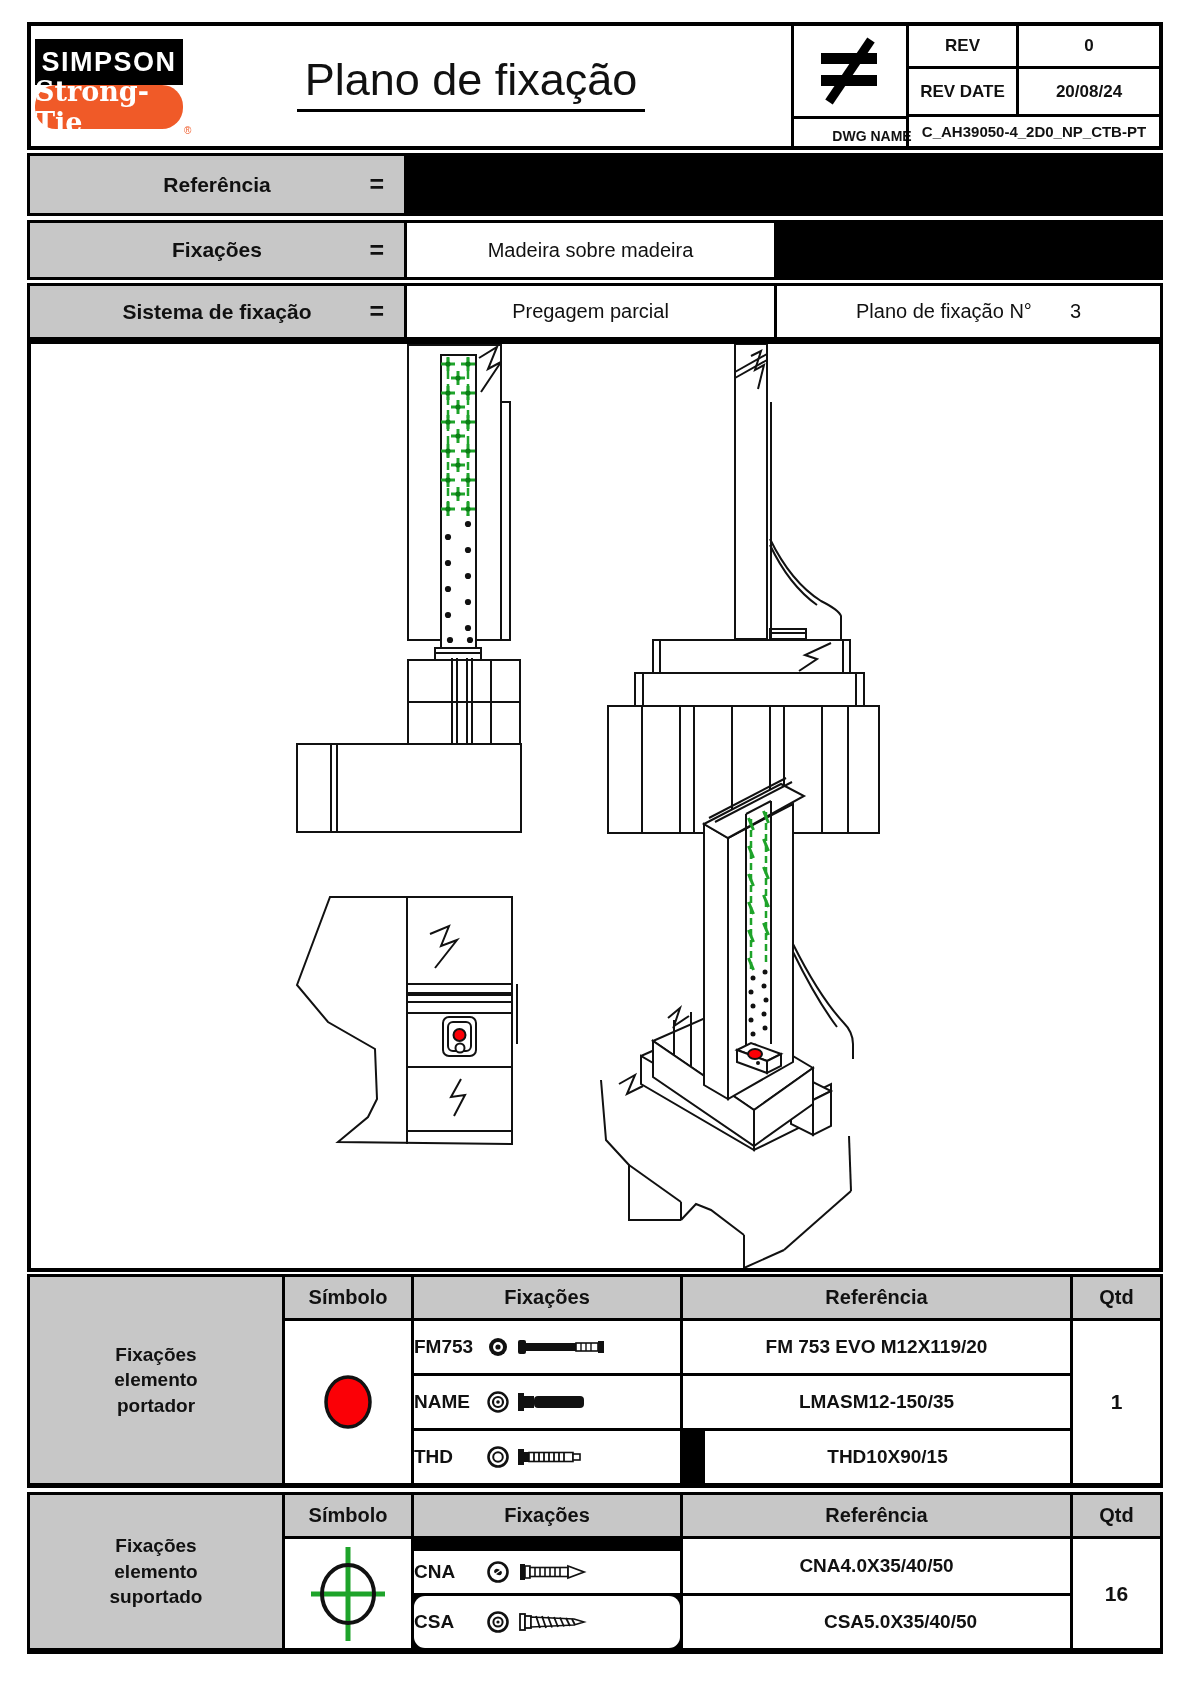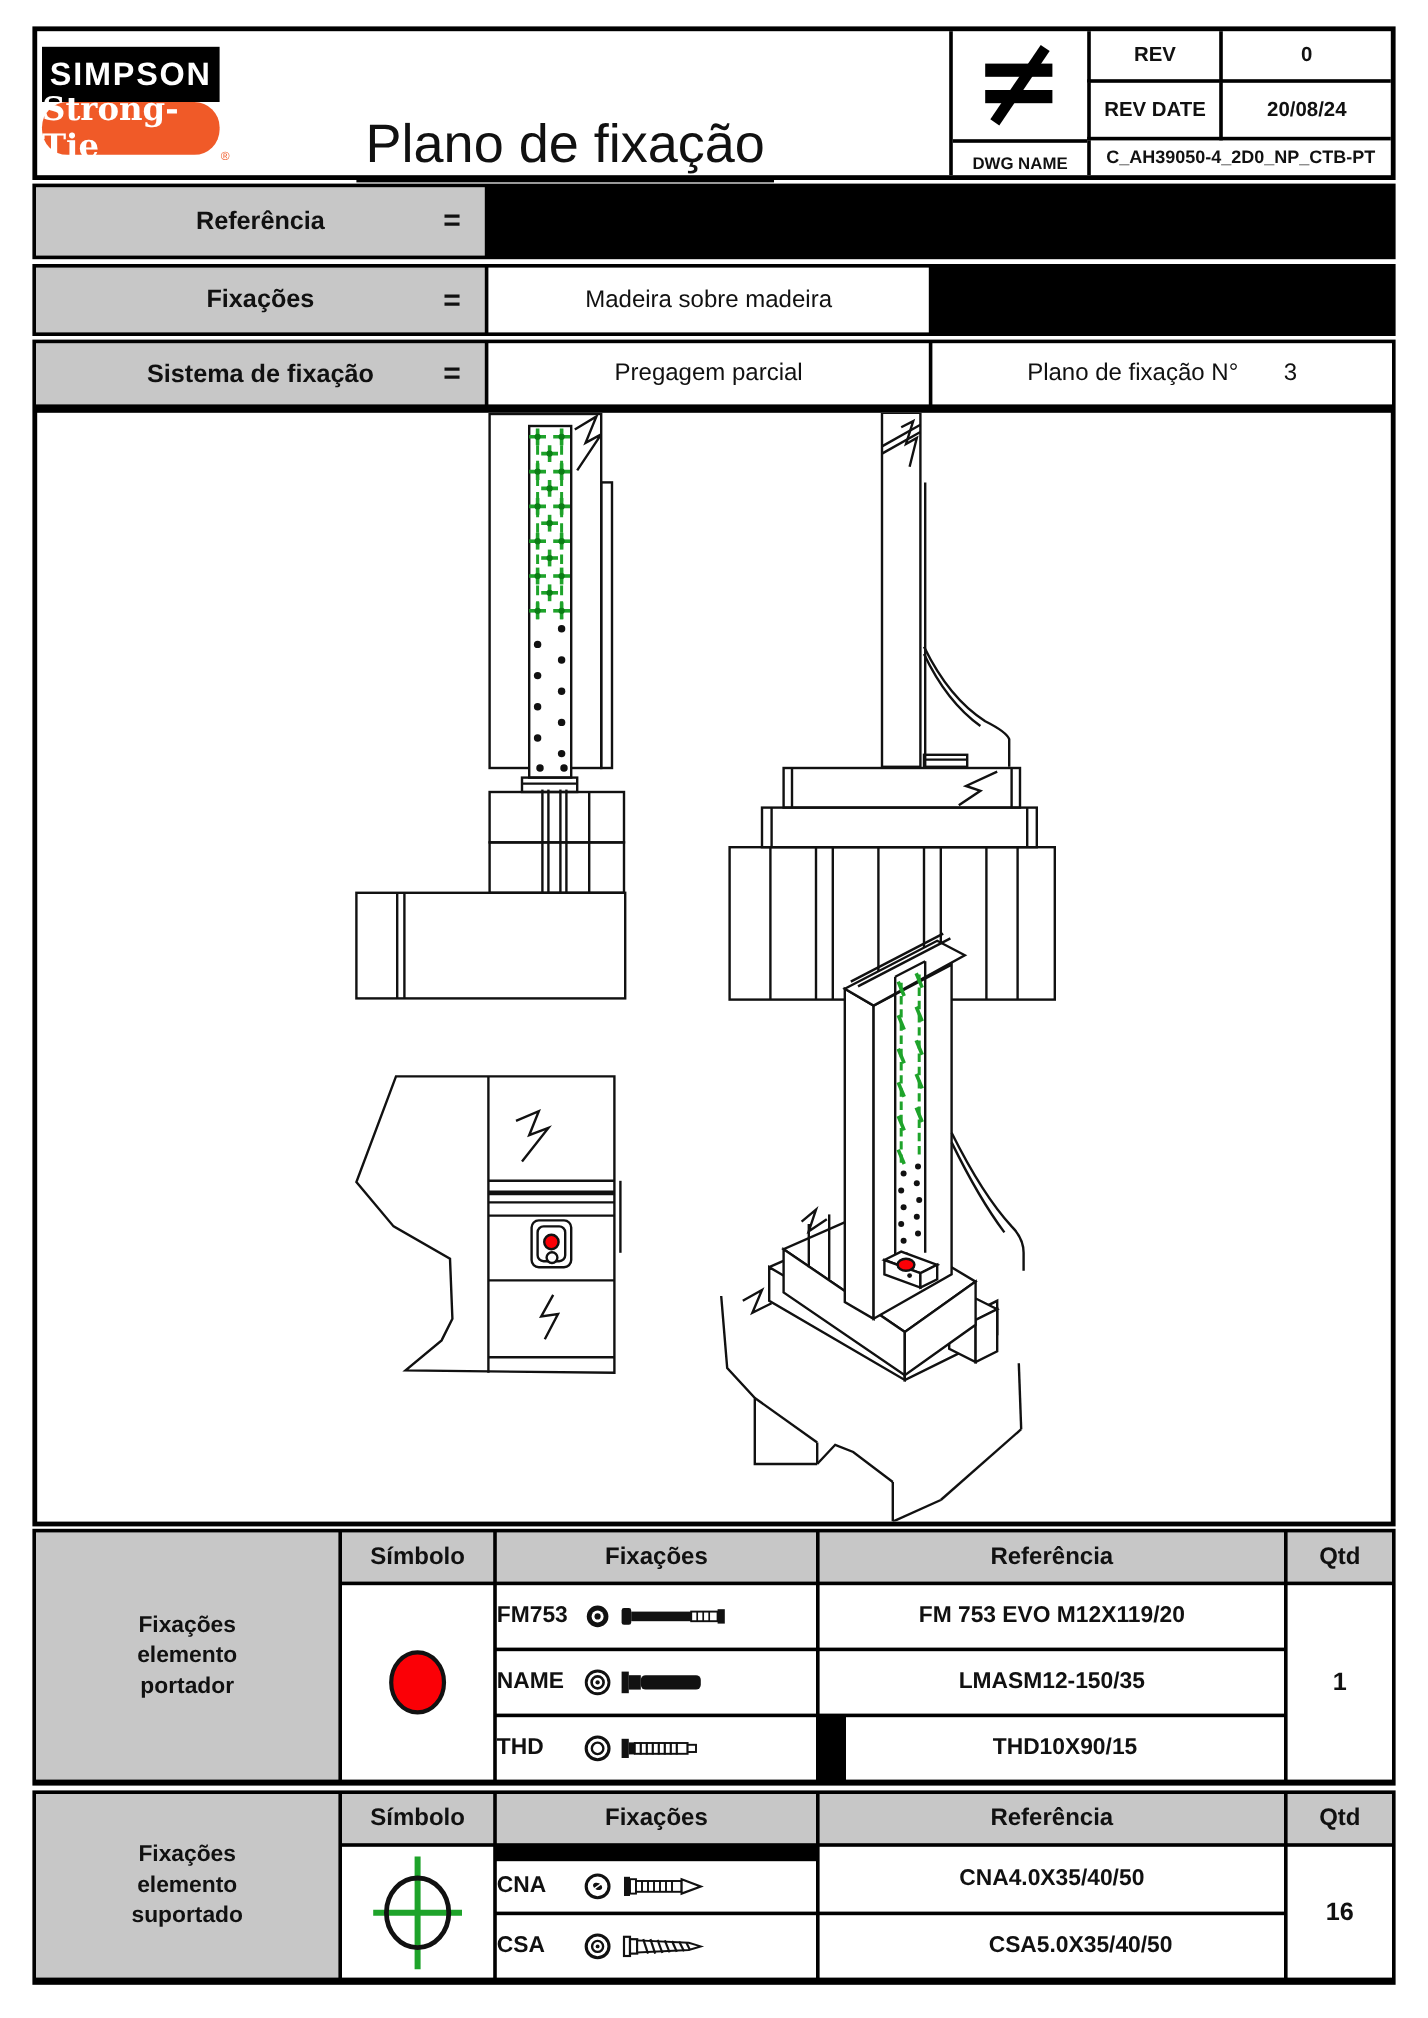--- a/index.html
+++ b/index.html
@@ -7,21 +7,21 @@
         font-family:"Liberation Sans",sans-serif;color:#111;overflow:hidden;}
   .box{position:absolute;box-sizing:border-box;border:4px solid #000;background:#fff;}
   .abs{position:absolute;box-sizing:border-box;}
   .flexc{display:flex;align-items:center;justify-content:center;}
 
   
   .logo-black{background:#000;color:#fff;font-weight:bold;font-size:27px;letter-spacing:1.5px;}
   .logo-orange{background:#F05A28;color:#fff;font-weight:bold;font-size:27px;
                font-family:"DejaVu Serif","Liberation Serif",serif;}
   .logo-reg{color:#F05A28;font-size:10px;}
-  .sheet-title{font-size:45px;white-space:nowrap;margin-top:40px;}
+  .sheet-title{font-size:45px;white-space:nowrap;}
   .sheet-title span{border-bottom:3px solid #000;padding:0 8px 3px;}
   .hcell{font-size:17px;font-weight:600;}
   .hsmall{font-size:14px;font-weight:600;}
   .dwgval{font-size:15px;font-weight:bold;}
 
   
   .refrow{position:absolute;left:27px;width:1136px;background:#000;display:grid;
           gap:3px;padding:3px;box-sizing:border-box;}
   .refrow .cell{background:#fff;display:flex;align-items:center;justify-content:center;
                 font-size:20px;}
@@ -69,21 +69,21 @@
         <rect x="8" y="17" width="56" height="11" fill="#000"></rect>
         <rect x="8" y="39" width="56" height="11" fill="#000"></rect>
         <line x1="16" y1="66" x2="58" y2="4" stroke="#000" stroke-width="9"></line>
       </svg>
     </div>
 
     <div class="abs flexc hcell" style="left:875px;top:0;width:110px;height:43px;border-left:3px solid #000;border-bottom:3px solid #000;">REV</div>
     <div class="abs flexc hcell" style="left:985px;top:0;width:143px;height:43px;border-left:3px solid #000;border-bottom:3px solid #000;">0</div>
     <div class="abs flexc hcell" style="left:875px;top:43px;width:110px;height:48px;border-left:3px solid #000;border-bottom:3px solid #000;">REV DATE</div>
     <div class="abs flexc hcell" style="left:985px;top:43px;width:143px;height:48px;border-left:3px solid #000;border-bottom:3px solid #000;">20/08/24</div>
-    <div class="abs flexc hsmall" style="left:763px;top:91px;width:112px;height:37px;">DWG NAME</div>
+    <div class="abs flexc hsmall" style="left:785px;top:91px;width:112px;height:37px;">DWG NAME</div>
     <div class="abs flexc dwgval" style="left:875px;top:91px;width:253px;height:29px;border-left:3px solid #000;">C_AH39050-4_2D0_NP_CTB-PT</div>
   </div>
 
   <div class="refrow" style="top:153px;height:63px;grid-template-columns:374px 1fr;">
     <div class="cell gray">
       <span>Referência</span>
       <span class="eq">=</span>
     </div>
   </div>
 
@@ -394,21 +394,21 @@
         <line x1="54" y1="9.5" x2="54" y2="18.5" stroke="#111" stroke-width="1.6"></line>
         <line x1="59" y1="9.5" x2="59" y2="18.5" stroke="#111" stroke-width="1.6"></line>
         <line x1="64" y1="9.5" x2="64" y2="18.5" stroke="#111" stroke-width="1.6"></line>
         <line x1="69" y1="9.5" x2="69" y2="18.5" stroke="#111" stroke-width="1.6"></line>
         <line x1="74" y1="9.5" x2="74" y2="18.5" stroke="#111" stroke-width="1.6"></line>
         <polygon points="82,8 98,14 82,20" fill="#fff" stroke="#111" stroke-width="1.8"></polygon>
       </svg>
     </div>
     <div class="c refv" style="grid-column:4;grid-row:2;">CNA4.0X35/40/50</div>
 
-    <div class="c fx" style="grid-column:3;grid-row:3;">
+    <div class="c fx" style="grid-column:3;grid-row:3;border-radius:11px;">
       <span class="fxname">CSA</span>
       <svg width="132" height="28" viewBox="0 0 132 28">
         <circle cx="12" cy="14" r="9.5" fill="#fff" stroke="#111" stroke-width="2.6"></circle>
         <circle cx="12" cy="14" r="4.6" fill="#fff" stroke="#111" stroke-width="2"></circle>
         <circle cx="12" cy="14" r="1.6" fill="#111"></circle>
         <rect x="34" y="6" width="5" height="16" fill="#fff" stroke="#111" stroke-width="1.8"></rect>
         <rect x="39" y="8" width="6" height="12" fill="#fff" stroke="#111" stroke-width="1.8"></rect>
         <polygon points="45,9 88,11 98,14 88,17 45,19" fill="#fff" stroke="#111" stroke-width="1.6"></polygon>
         <line x1="50" y1="8" x2="54" y2="20" stroke="#111" stroke-width="1.8"></line>
         <line x1="56" y1="8" x2="60" y2="20" stroke="#111" stroke-width="1.8"></line>

